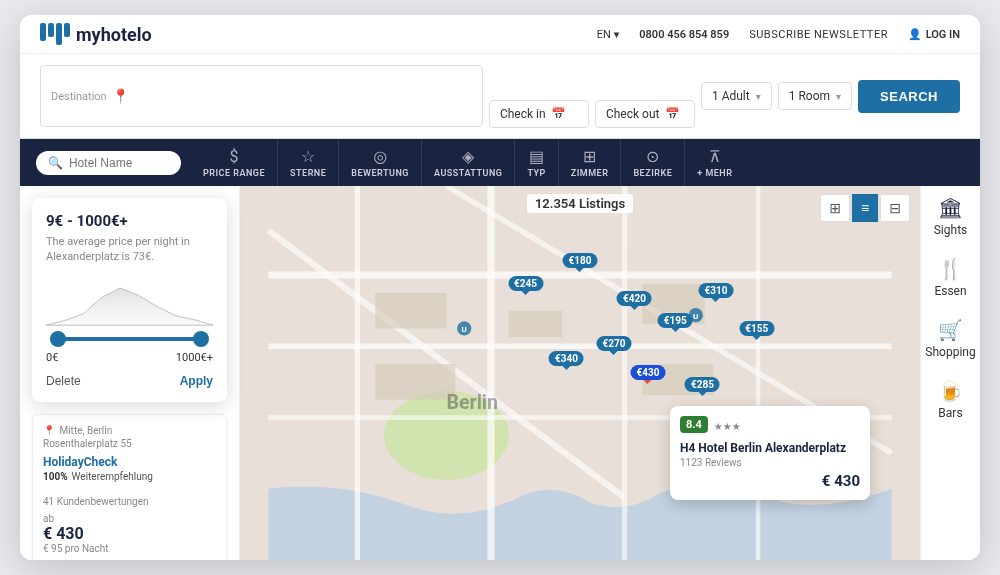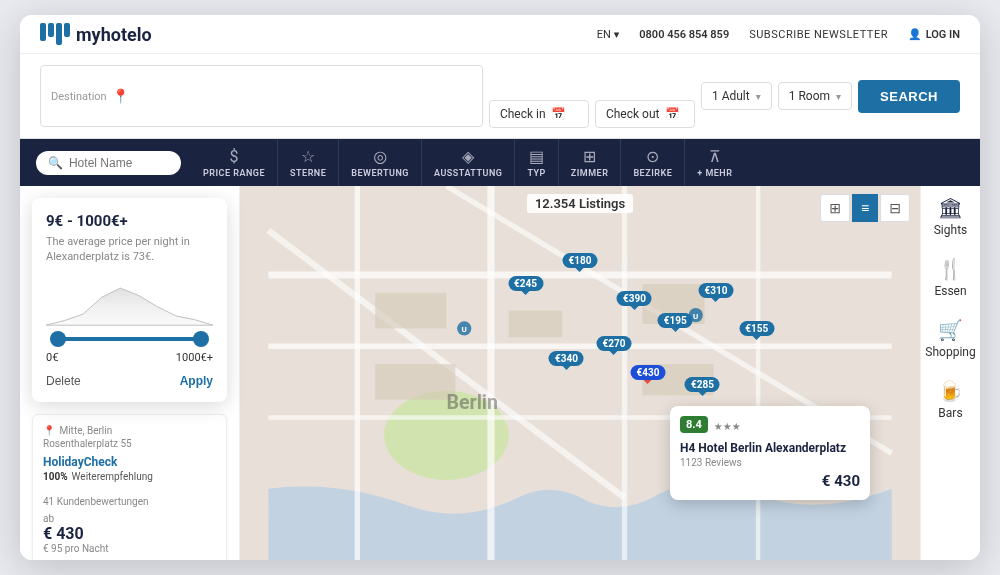--- a/index.html
+++ b/index.html
@@ -698,21 +698,21 @@
       </div>
 
       <div class="view-toggles">
         <button class="view-btn">⊞</button>
         <button class="view-btn active">≡</button>
         <button class="view-btn">⊟</button>
       </div>
 
       <div class="map-pin" style="left: 42%; top: 28%;">€245</div>
       <div class="map-pin" style="left: 50%; top: 22%;">€180</div>
-      <div class="map-pin" style="left: 58%; top: 32%;">€390</div>
+      <div class="map-pin" style="left: 58%; top: 32%;">€420</div>
       <div class="map-pin" style="left: 64%; top: 38%;">€195</div>
       <div class="map-pin" style="left: 55%; top: 44%;">€270</div>
       <div class="map-pin selected" style="left: 60%; top: 52%;">€430</div>
       <div class="map-pin" style="left: 70%; top: 30%;">€310</div>
       <div class="map-pin" style="left: 76%; top: 40%;">€155</div>
       <div class="map-pin" style="left: 68%; top: 55%;">€285</div>
       <div class="map-pin" style="left: 48%; top: 48%;">€340</div>
 
       <div class="hotel-map-popup">
         <div style="display:flex; align-items:center; gap:6px; margin-bottom:4px;">

